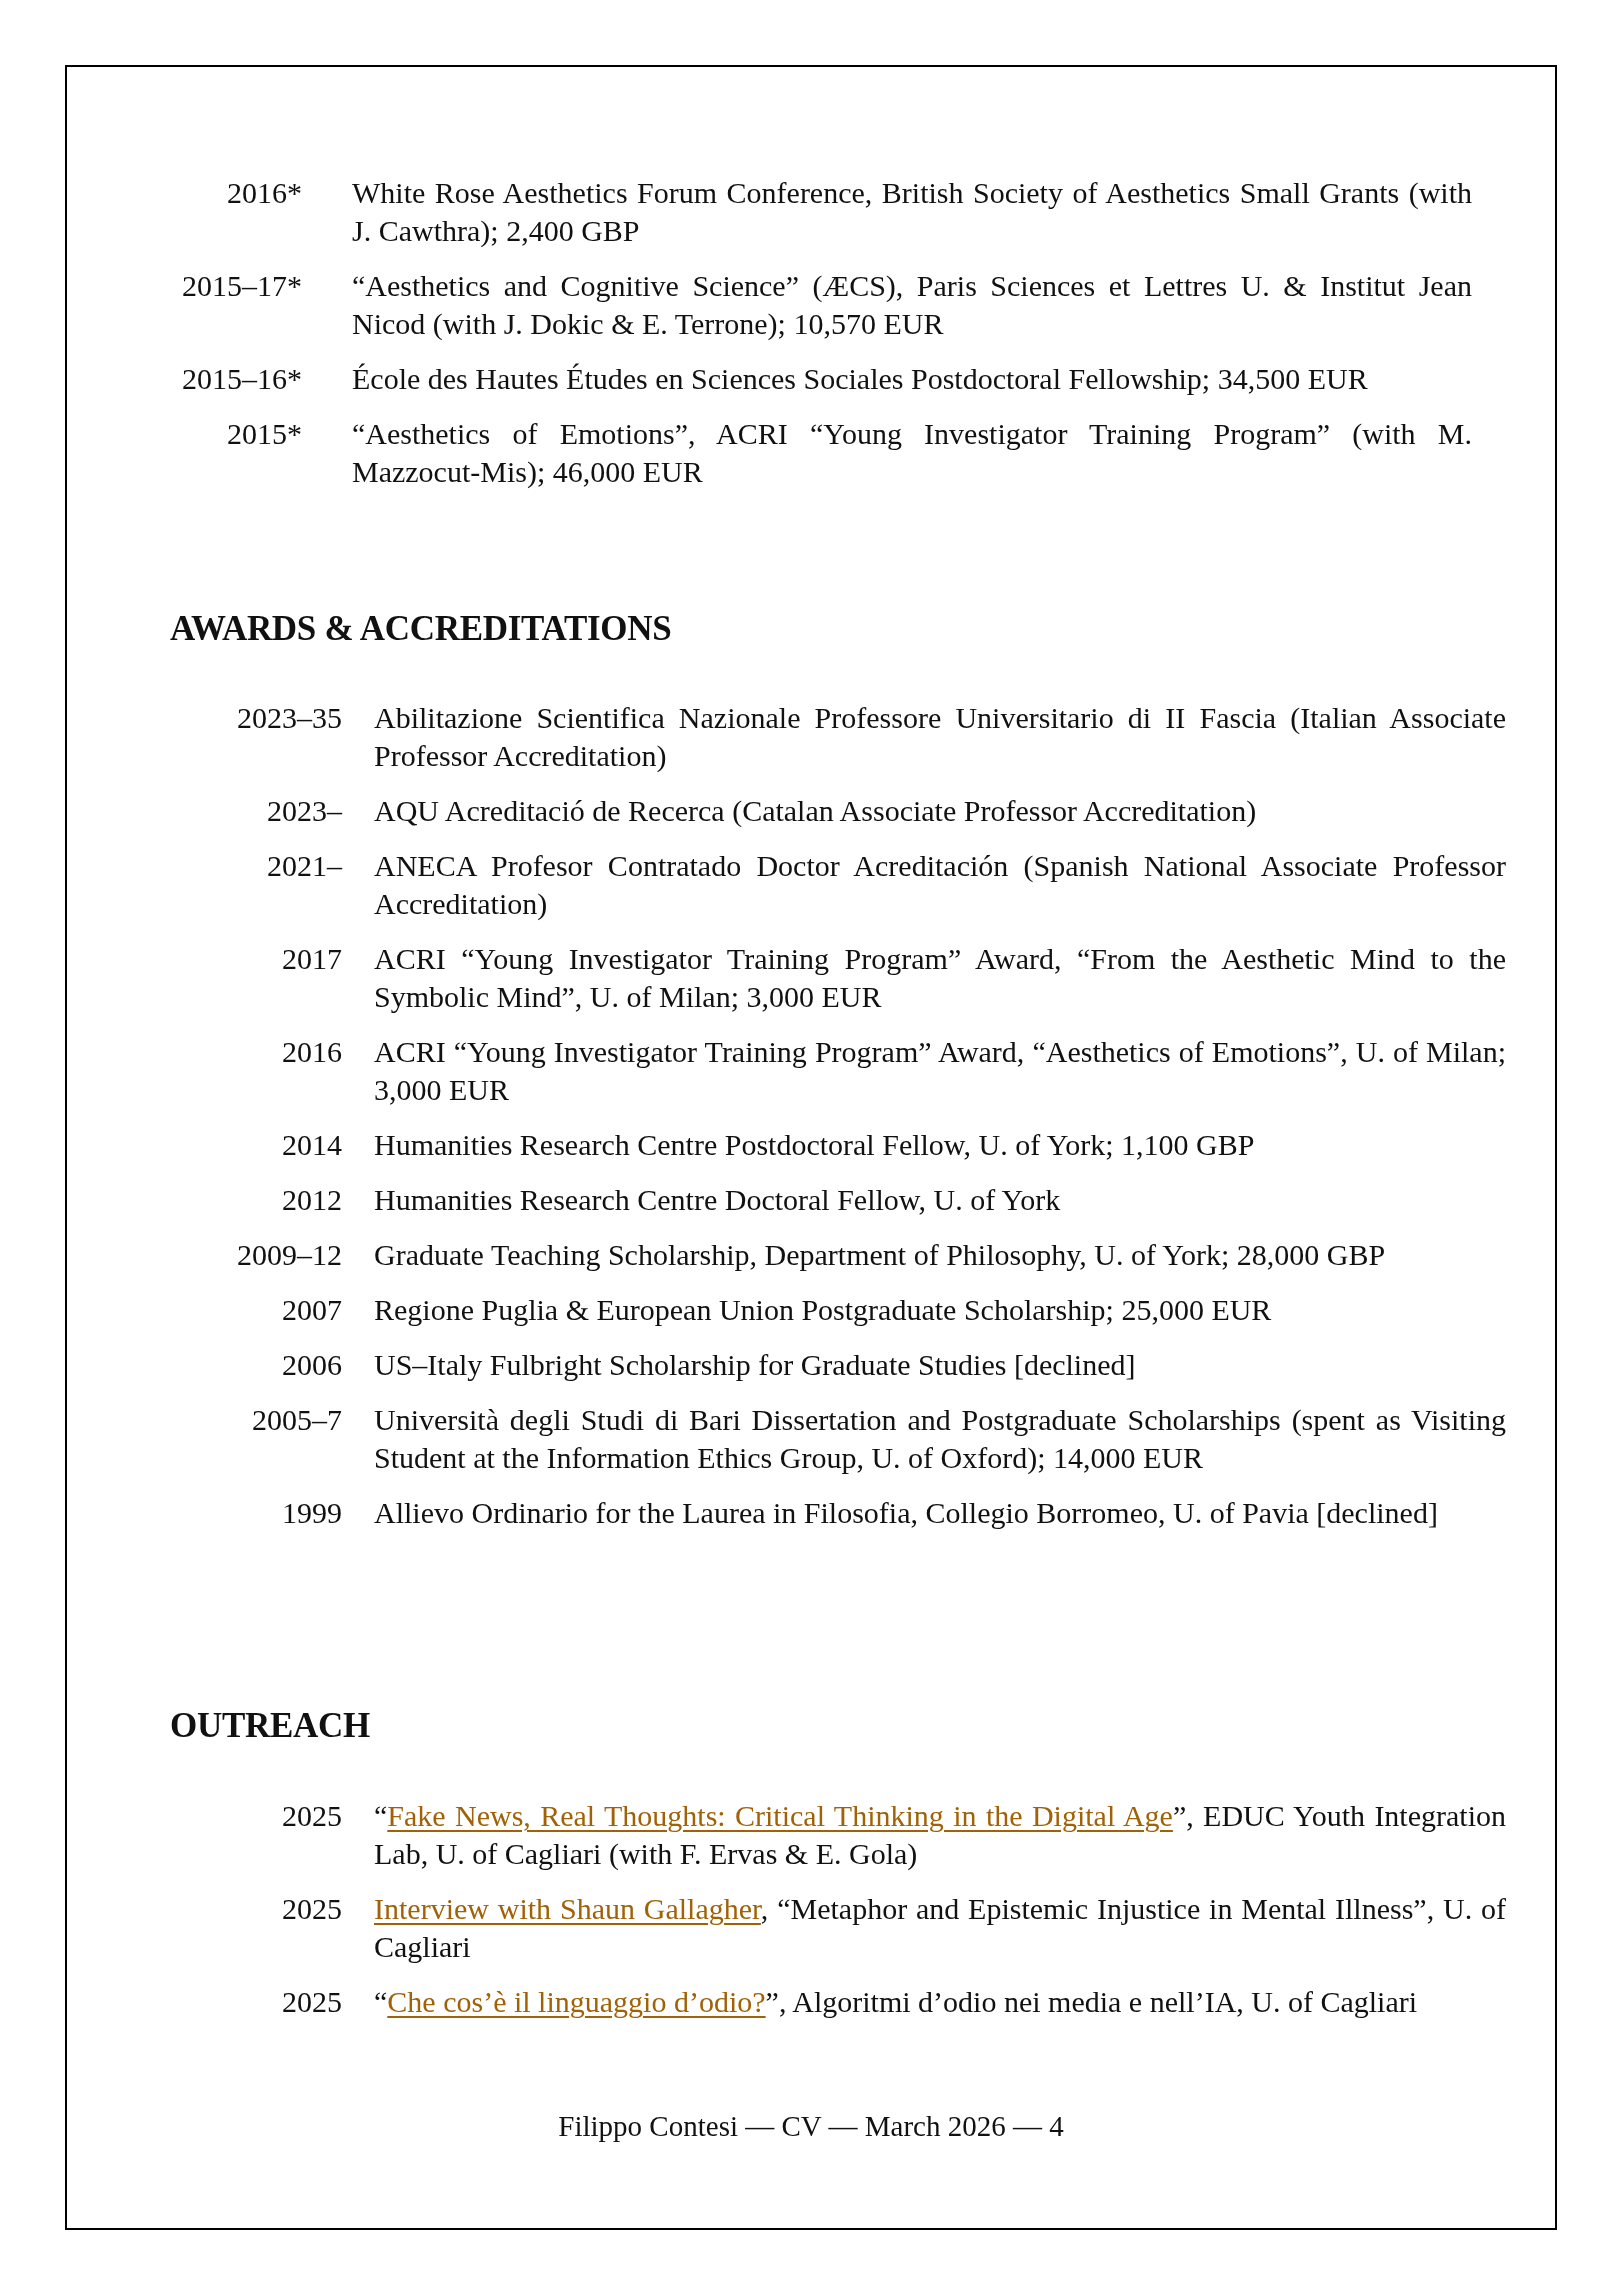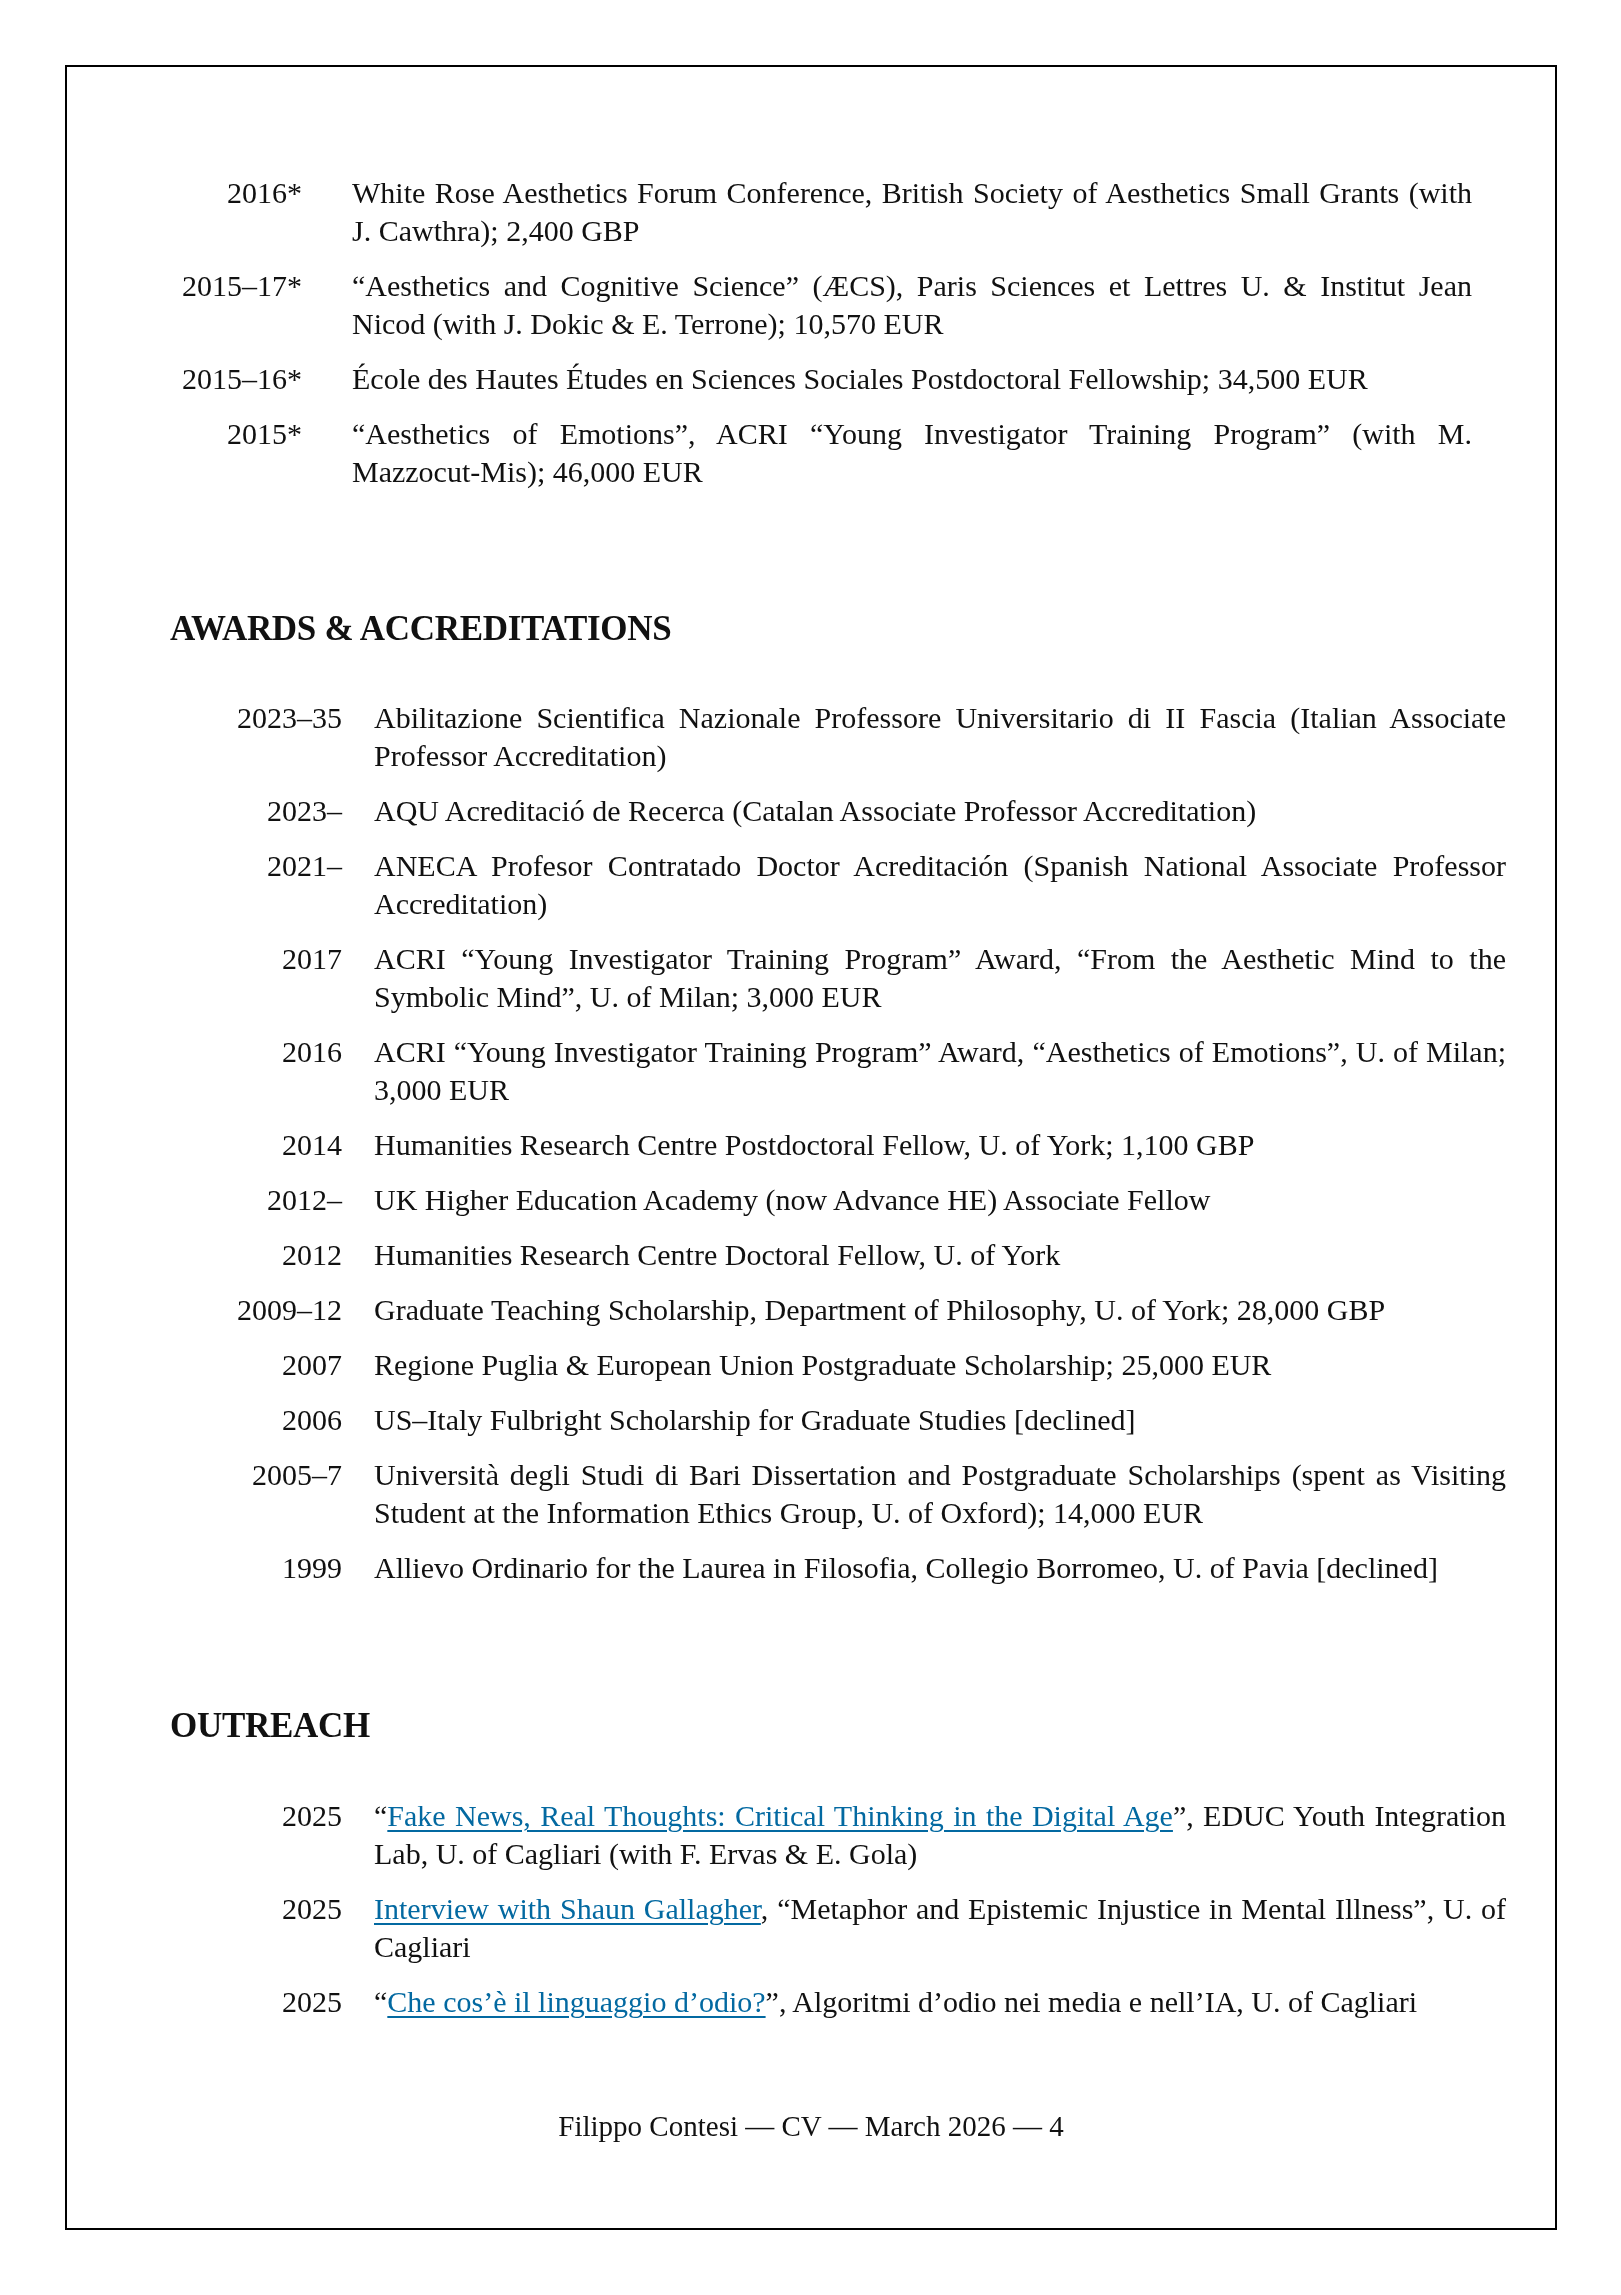--- a/index.html
+++ b/index.html
@@ -9,21 +9,21 @@
            border: 2px solid #000; box-sizing: content-box; }
   .section { position: absolute; left: 12px; }
   .entry { display: flex; align-items: flex-start; font-size: 30px; line-height: 38px; margin-bottom: 17px; }
   .entry .year { flex: 0 0 auto; text-align: right; white-space: nowrap; }
   .entry .desc { text-align: justify; }
   .s1 .year { width: 290px; }
   .s1 .desc { margin-left: 50px; width: 1120px; }
   .s2 .year, .s3 .year { width: 290px; padding-left: 40px; }
   .s2 .desc, .s3 .desc { margin-left: 32px; width: 1132px; }
   .heading { position: absolute; left: 158px; font-size: 35px; font-weight: bold; line-height: 42px; letter-spacing: -0.3px; margin-left: 12px; }
-  a.link { color: #0369a1; text-decoration: underline; text-decoration-thickness: 2px; text-underline-offset: 3.9px; }
+  a.link { color: #a16207; text-decoration: underline; text-decoration-thickness: 2px; text-underline-offset: 3.9px; }
   .footer { position: absolute; left: 0; width: 1622px; text-align: center; font-size: 29px; line-height: 37px; }
 </style>
 </head>
 <body>
 
 <div class="frame"></div>
 
 <div class="section s1" style="top:174px;">
   <div class="entry">
     <span class="year">2016*</span>
@@ -63,24 +63,20 @@
     </div>
   <div class="entry">
       <span class="year">2016</span>
       <span class="desc">ACRI “Young Investigator Training Program” Award, “Aesthetics of Emotions”, U. of Milan; 3,000 EUR</span>
     </div>
   <div class="entry">
       <span class="year">2014</span>
       <span class="desc">Humanities Research Centre Postdoctoral Fellow, U. of York; 1,100 GBP</span>
     </div>
   <div class="entry">
-      <span class="year">2012–</span>
-      <span class="desc">UK Higher Education Academy (now Advance HE) Associate Fellow</span>
-    </div>
-  <div class="entry">
       <span class="year">2012</span>
       <span class="desc">Humanities Research Centre Doctoral Fellow, U. of York</span>
     </div>
   <div class="entry">
       <span class="year">2009–12</span>
       <span class="desc">Graduate Teaching Scholarship, Department of Philosophy, U. of York; 28,000 GBP</span>
     </div>
   <div class="entry">
       <span class="year">2007</span>
       <span class="desc">Regione Puglia &amp; European Union Postgraduate Scholarship; 25,000 EUR</span>

